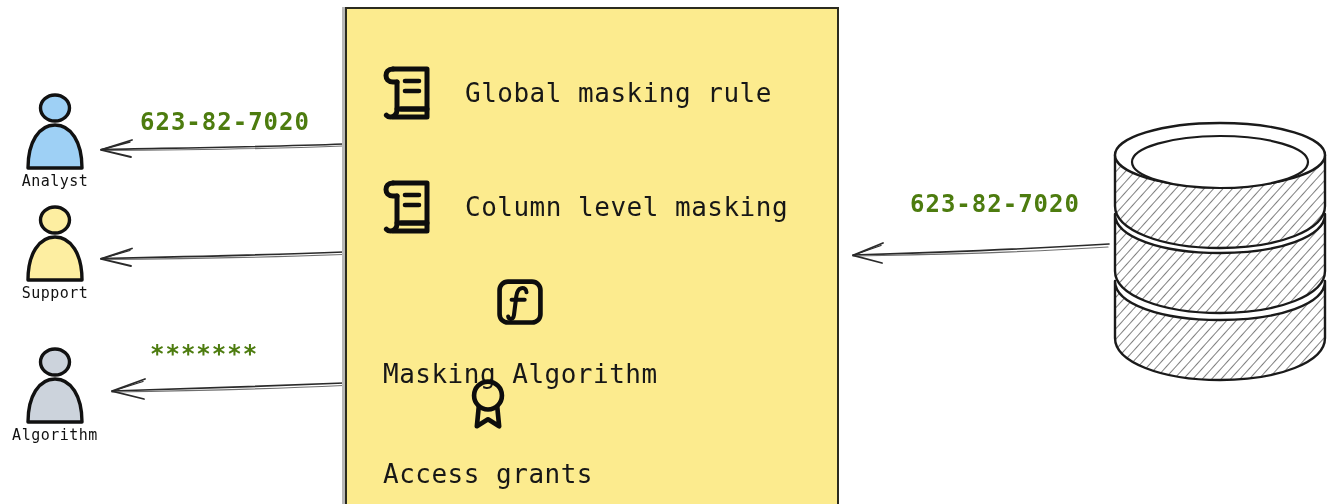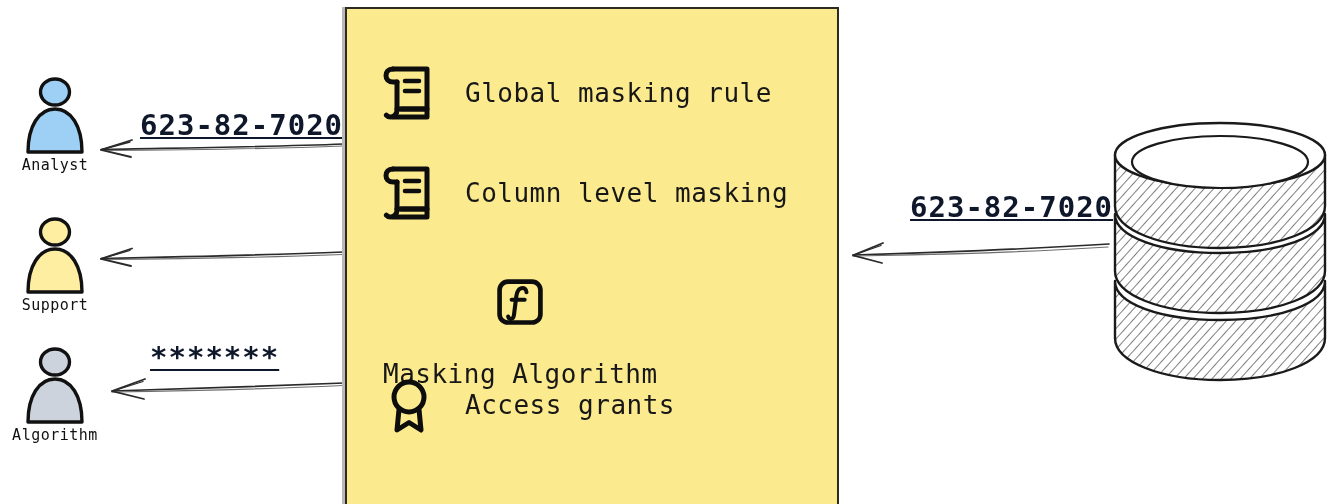--- a/index.html
+++ b/index.html
@@ -39,26 +39,25 @@
     white-space: nowrap;
   }
 
   
   .flow {
     position: absolute;
   }
   .flow-label {
     position: absolute;
     font-family: "DejaVu Sans Mono", monospace;
-    font-size: 29px;
+    font-size: 24px;
     font-weight: 700;
-    color: #0f172a;
+    color: #4d7c0f;
     letter-spacing: 1px;
     white-space: nowrap;
-    text-decoration: underline;
   }
   .arrow-svg {
     display: block;
     overflow: visible;
   }
 
   
   #policy-panel {
     position: absolute;
     left: 345px;
@@ -99,29 +98,29 @@
     width: 226px;
     height: 276px;
   }
   #database svg { display: block; }
 </style>
 </head>
 <body>
 
 <div id="canvas">
 
-  <div class="actor" style="left:0px; top:76px;text-align:center;">
+  <div class="actor" style="left:0px; top:92px;text-align:center;">
     <svg class="actor-figure" viewBox="0 0 72 82">
       <ellipse cx="36" cy="16" rx="14.5" ry="13" fill="#9ed0f5" stroke="#111" stroke-width="3.4"></ellipse>
       <path d="M9 76 C9 50 20 33 36 33 C52 33 63 50 63 76 Z" fill="#9ed0f5" stroke="#111" stroke-width="3.4" stroke-linejoin="round"></path>
     </svg>
     <div class="actor-label">Analyst</div>
   </div>
 
-  <div class="actor" style="left:0px; top:216px;">
+  <div class="actor" style="left:0px; top:204px;">
     <svg class="actor-figure" viewBox="0 0 72 82">
       <ellipse cx="36" cy="16" rx="14.5" ry="13" fill="#fdeea1" stroke="#111" stroke-width="3.4"></ellipse>
       <path d="M9 76 C9 50 20 33 36 33 C52 33 63 50 63 76 Z" fill="#fdeea1" stroke="#111" stroke-width="3.4" stroke-linejoin="round"></path>
     </svg>
     <div class="actor-label">Support</div>
   </div>
 
   <div class="actor" style="left:0px; top:346px;">
     <svg class="actor-figure" viewBox="0 0 72 82">
       <ellipse cx="36" cy="16" rx="14.5" ry="13" fill="#ccd3dc" stroke="#111" stroke-width="3.4"></ellipse>
@@ -165,41 +164,41 @@
       <svg class="policy-icon" viewBox="0 0 52 56">
         <path d="M10 4 H44 V44 H18" fill="none" stroke="#0d0d0d" stroke-width="5" stroke-linejoin="round" stroke-linecap="round"></path>
         <path d="M10 4 C5 4 3 7 3 10.5 C3 14 5 17 10 17 H14" fill="none" stroke="#0d0d0d" stroke-width="5" stroke-linecap="round" stroke-linejoin="round"></path>
         <path d="M14 17 V45 C14 49 11 52 7.5 52 C6 52 4.5 51.4 3.4 50.2" fill="none" stroke="#0d0d0d" stroke-width="5" stroke-linecap="round" stroke-linejoin="round"></path>
         <path d="M14 44 H44 C44 48 44 52 44 52 H10" fill="none" stroke="#0d0d0d" stroke-width="5" stroke-linejoin="round" stroke-linecap="round"></path>
         <path d="M22 16 H36 M22 26 H36" fill="none" stroke="#0d0d0d" stroke-width="4.6" stroke-linecap="round"></path>
       </svg>
       <span class="policy-text">Global masking rule</span>
     </div>
 
-    <div class="policy-item" style="top:156px;">
+    <div class="policy-item" style="top:170px;">
       <svg class="policy-icon" viewBox="0 0 52 56">
         <path d="M10 4 H44 V44 H18" fill="none" stroke="#0d0d0d" stroke-width="5" stroke-linejoin="round" stroke-linecap="round"></path>
         <path d="M10 4 C5 4 3 7 3 10.5 C3 14 5 17 10 17 H14" fill="none" stroke="#0d0d0d" stroke-width="5" stroke-linecap="round" stroke-linejoin="round"></path>
         <path d="M14 17 V45 C14 49 11 52 7.5 52 C6 52 4.5 51.4 3.4 50.2" fill="none" stroke="#0d0d0d" stroke-width="5" stroke-linecap="round" stroke-linejoin="round"></path>
         <path d="M14 44 H44 C44 48 44 52 44 52 H10" fill="none" stroke="#0d0d0d" stroke-width="5" stroke-linejoin="round" stroke-linecap="round"></path>
         <path d="M22 16 H36 M22 26 H36" fill="none" stroke="#0d0d0d" stroke-width="4.6" stroke-linecap="round"></path>
       </svg>
       <span class="policy-text">Column level masking</span>
     </div>
 
     <div class="policy-item" style="top:268px;flex-direction:column;">
       <svg class="policy-icon" viewBox="0 0 52 56">
         <rect x="4" y="5" width="44" height="44" rx="9" ry="9" fill="none" stroke="#0d0d0d" stroke-width="5"></rect>
         <path d="M33 16.5 C33 13 30.5 11.5 27.5 12 C23.5 12.8 22.5 16.5 22 21 L19.5 41 C19 44.5 17.5 45.5 15.5 45 C14.2 44.7 13.5 43.8 13.3 42.5" fill="none" stroke="#0d0d0d" stroke-width="4.4" stroke-linecap="round"></path>
         <path d="M17 24.5 H31" fill="none" stroke="#0d0d0d" stroke-width="4.4" stroke-linecap="round"></path>
       </svg>
       <span class="policy-text">Masking Algorithm</span>
     </div>
 
-    <div class="policy-item" style="top:368px;">
+    <div class="policy-item" style="top:368px;flex-direction:column;">
       <svg class="policy-icon" viewBox="0 0 52 56">
         <circle cx="26" cy="20" r="15" fill="none" stroke="#0d0d0d" stroke-width="5"></circle>
         <path d="M16 32.5 L14 53 L26 45.5 L38 53 L36 32.5" fill="none" stroke="#0d0d0d" stroke-width="5" stroke-linejoin="round" stroke-linecap="round"></path>
       </svg>
       <span class="policy-text">Access grants</span>
     </div>
 
   </div>
 
   <div class="flow" style="left:845px; top:190px; width:265px; height:80px;">

